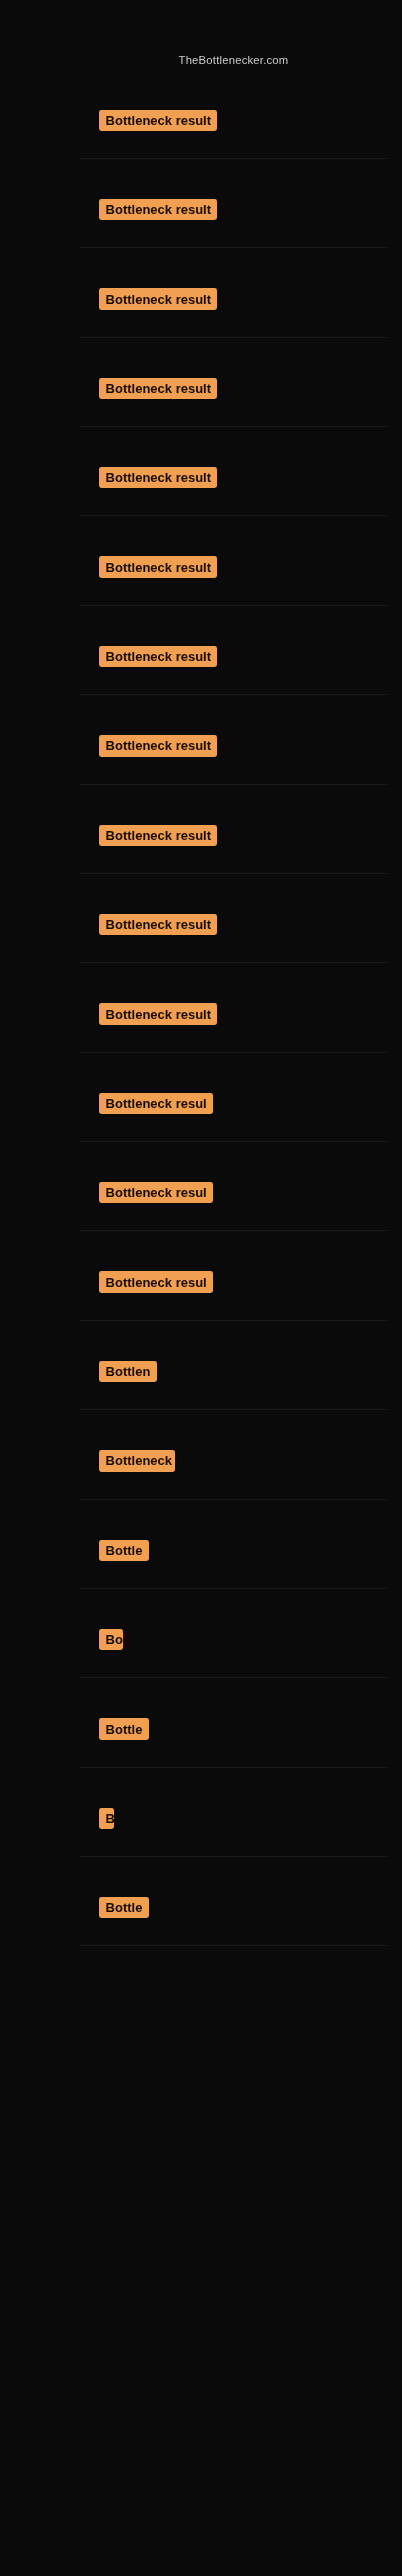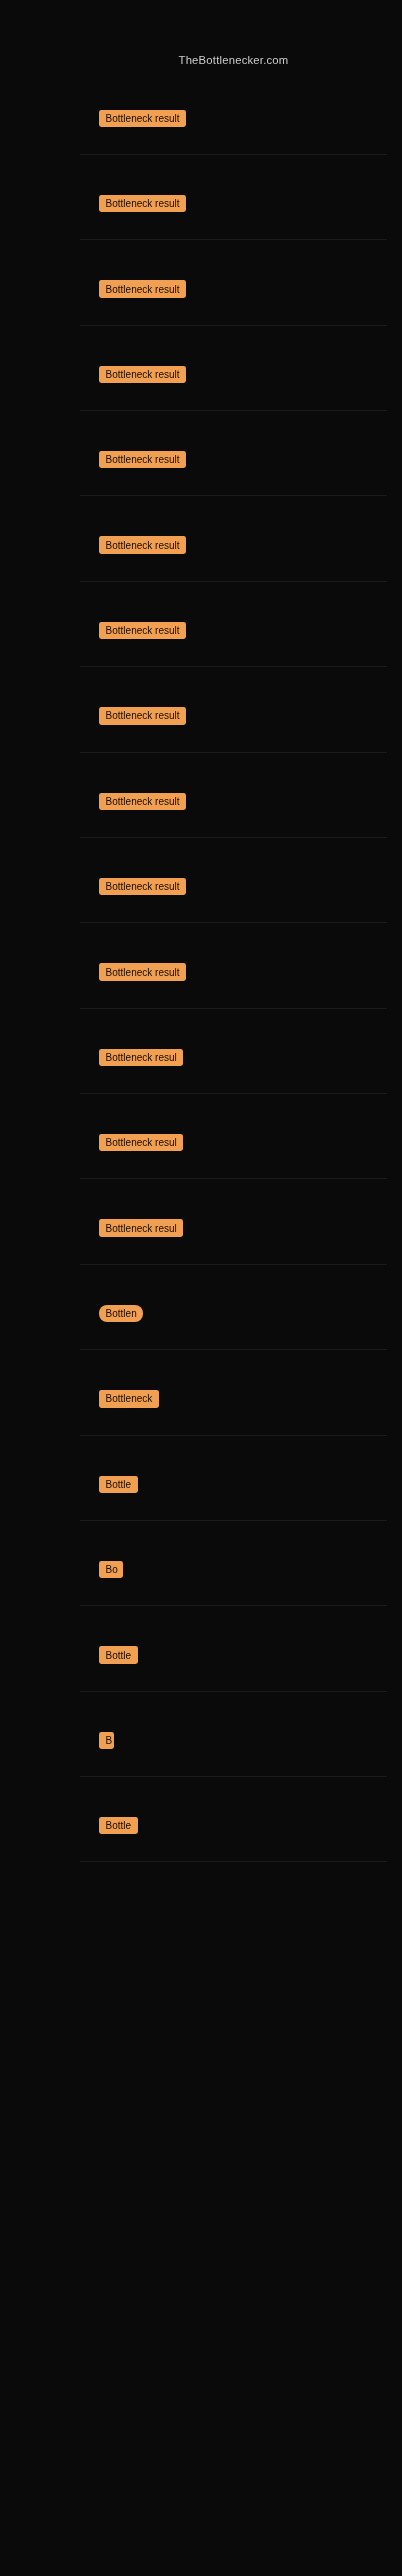--- a/index.html
+++ b/index.html
@@ -18,22 +18,22 @@
       text-align: center;
       color: #cccccc;
       font-size: 11.3px;
       padding: 6.4px 0 3.2px 0;
       letter-spacing: 0.2px;
     }
     .bottleneck-badge {
       display: inline-block;
       background-color: #f0a050;
       color: #1a0a00;
-      font-size: 10px;
-      font-weight: normal;
+      font-size: 13px;
+      font-weight: bold;
       padding: 3.2px 6.4px;
       border-radius: 2.4px;
       white-space: nowrap;
       overflow: hidden;
       text-align: right;
     }
     .result-row {
       padding: 8px 0 8px 3.2px;
       border-bottom: 0.8px solid #1a1a1a;
     }
@@ -52,21 +52,21 @@
       <div class="result-row"><span class="bottleneck-badge" style="max-width: 129px;">Bottleneck result</span></div>
       <div class="result-row"><span class="bottleneck-badge" style="max-width: 129px;">Bottleneck result</span></div>
       <div class="result-row"><span class="bottleneck-badge" style="max-width: 129px;">Bottleneck result</span></div>
       <div class="result-row"><span class="bottleneck-badge" style="max-width: 125px;">Bottleneck result</span></div>
       <div class="result-row"><span class="bottleneck-badge" style="max-width: 125px;">Bottleneck result</span></div>
       <div class="result-row"><span class="bottleneck-badge" style="max-width: 125px;">Bottleneck result</span></div>
       <div class="result-row"><span class="bottleneck-badge" style="max-width: 125px;">Bottleneck result</span></div>
       <div class="result-row"><span class="bottleneck-badge" style="max-width: 119px;">Bottleneck resul</span></div>
       <div class="result-row"><span class="bottleneck-badge" style="max-width: 117px;">Bottleneck resul</span></div>
       <div class="result-row"><span class="bottleneck-badge" style="max-width: 114px;">Bottleneck resul</span></div>
-      <div class="result-row"><span class="bottleneck-badge" style="max-width: 64px; border-radius: 8px;">Bottlen</span></div>
+      <div class="result-row"><span class="bottleneck-badge" style="max-width: 64px;">Bottlen</span></div>
       <div class="result-row"><span class="bottleneck-badge" style="max-width: 76px;">Bottleneck</span></div>
       <div class="result-row"><span class="bottleneck-badge" style="max-width: 56px;">Bottle</span></div>
       <div class="result-row"><span class="bottleneck-badge" style="max-width: 24px;">Bo</span></div>
       <div class="result-row"><span class="bottleneck-badge" style="max-width: 55px;">Bottle</span></div>
       <div class="result-row"><span class="bottleneck-badge" style="max-width: 14.5px;">B</span></div>
       <div class="result-row"><span class="bottleneck-badge" style="max-width: 55px;">Bottle</span></div>
     </div>
 </div>
 
 

